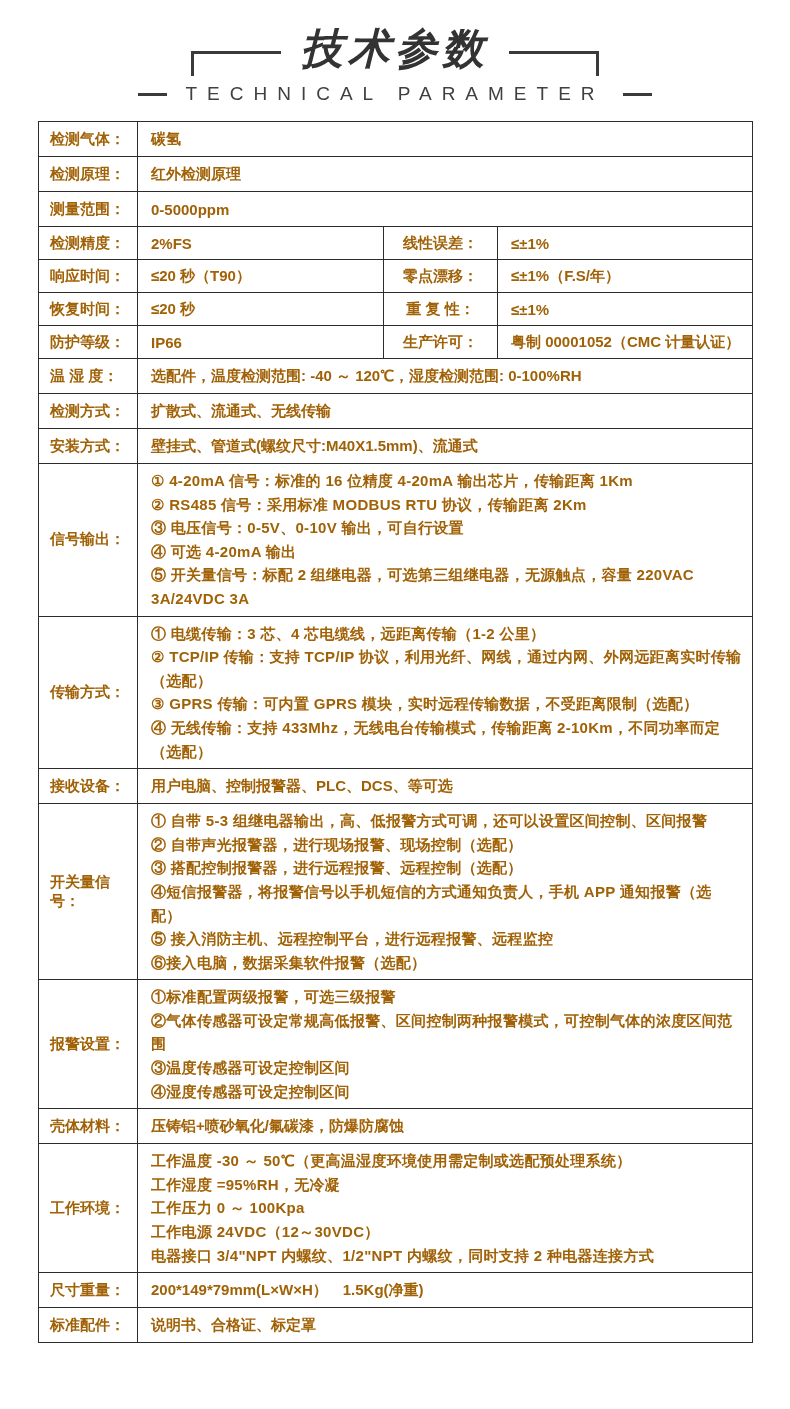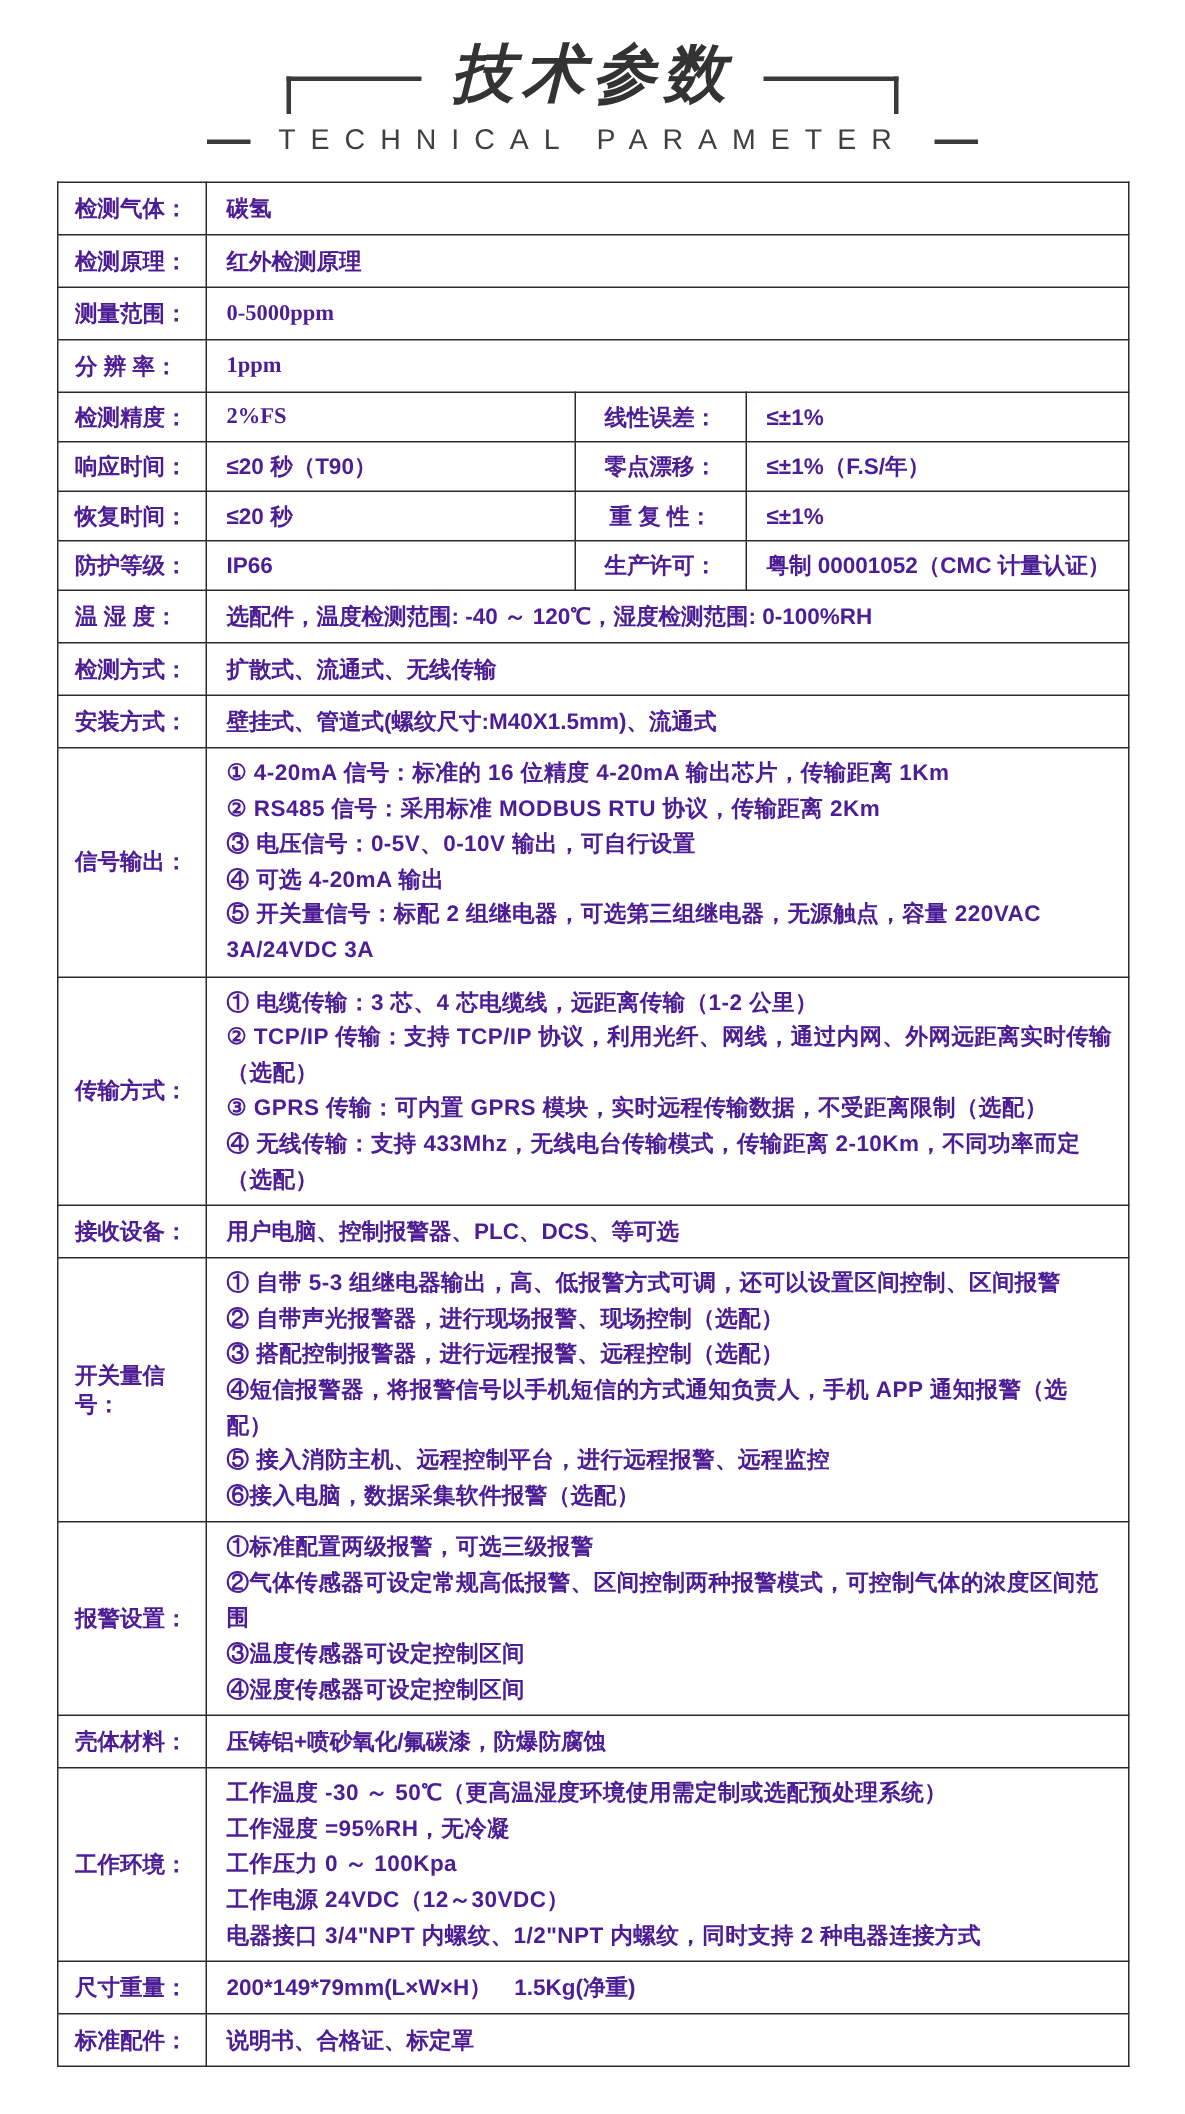--- a/index.html
+++ b/index.html
@@ -53,34 +53,34 @@
   
   .spec-table {
     border-collapse: collapse;
     table-layout: fixed;
     width: 714px;
     margin: 16px 0 0 38px;
     background: #ffffff;
   }
   .spec-table td {
     border: 1px solid #2c2c2c;
-    color: #4c1d95;
+    color: #a16207;
     font-size: 15px;
     font-weight: bold;
     vertical-align: middle;
     overflow: hidden;
     margin-left: 28px;
   }
   .label-cell  { padding-left: 11px; text-align: left; }
   .label2-cell { text-align: center; padding: 0 2px; }
   .value-cell  { padding-left: 13px; padding-right: 6px; }
   .list-cell   { padding: 5px 10px 5px 13px; line-height: 23.6px; letter-spacing: 0.3px; }
   .list-line   { }
   .plain {
-    font-family: Liberation Serif, serif;
+    font-family: Liberation Sans, sans-serif;
     font-weight: normal;
     font-size: 15px;
   }
   tr.tall36   td { height: 36px; }
   tr.row-simple td { height: 35px; }
   tr.row-four   td { height: 33px; }
 </style>
 </head>
 <body>
 
@@ -112,24 +112,20 @@
           <td class="value-cell plain" colspan="3">碳氢</td>
         </tr>
         <tr class="row-simple tall36">
           <td class="label-cell">检测原理：</td>
           <td class="value-cell plain" colspan="3">红外检测原理</td>
         </tr>
         <tr class="row-simple tall36">
           <td class="label-cell">测量范围：</td>
           <td class="value-cell plain" colspan="3">0-5000ppm</td>
         </tr>
-        <tr class="row-simple tall36">
-          <td class="label-cell">分 辨 率：</td>
-          <td class="value-cell plain" colspan="3">1ppm</td>
-        </tr>
         <tr class="row-four">
           <td class="label-cell">检测精度：</td>
           <td class="value-cell plain">2%FS</td>
           <td class="label-cell label2-cell">线性误差：</td>
           <td class="value-cell">≤±1%</td>
         </tr>
         <tr class="row-four">
           <td class="label-cell">响应时间：</td>
           <td class="value-cell">≤20 秒（T90）</td>
           <td class="label-cell label2-cell">零点漂移：</td>

